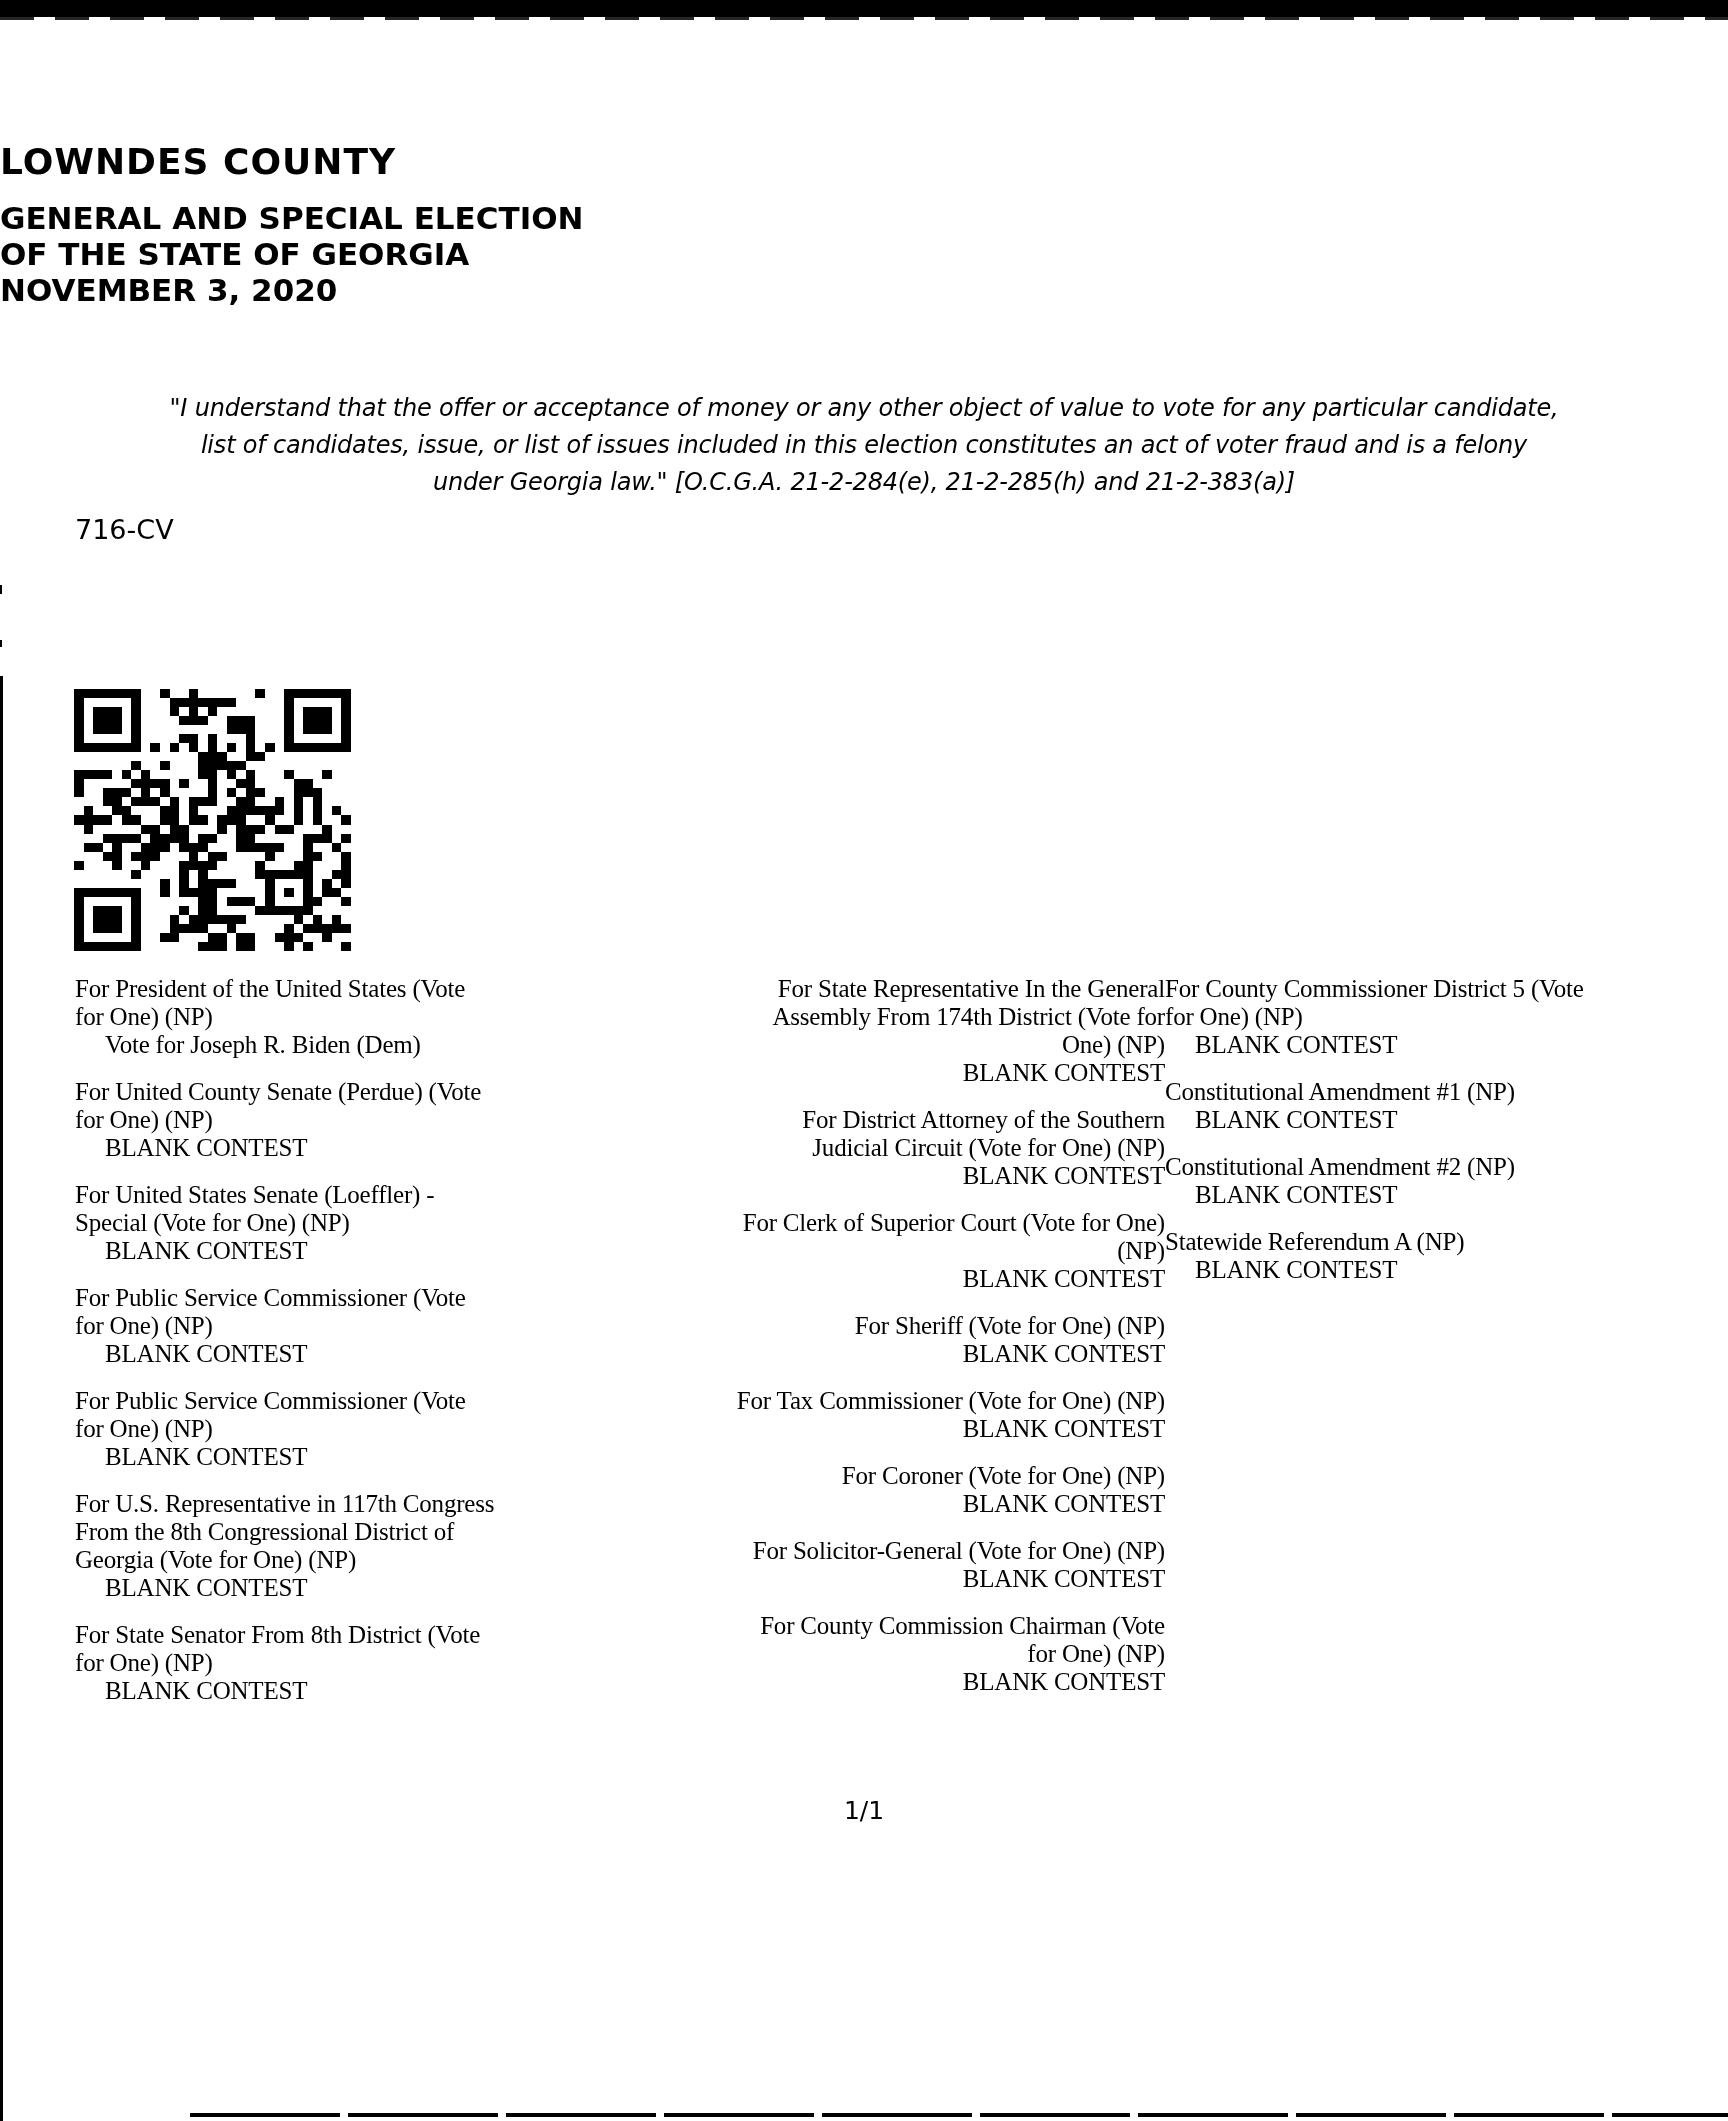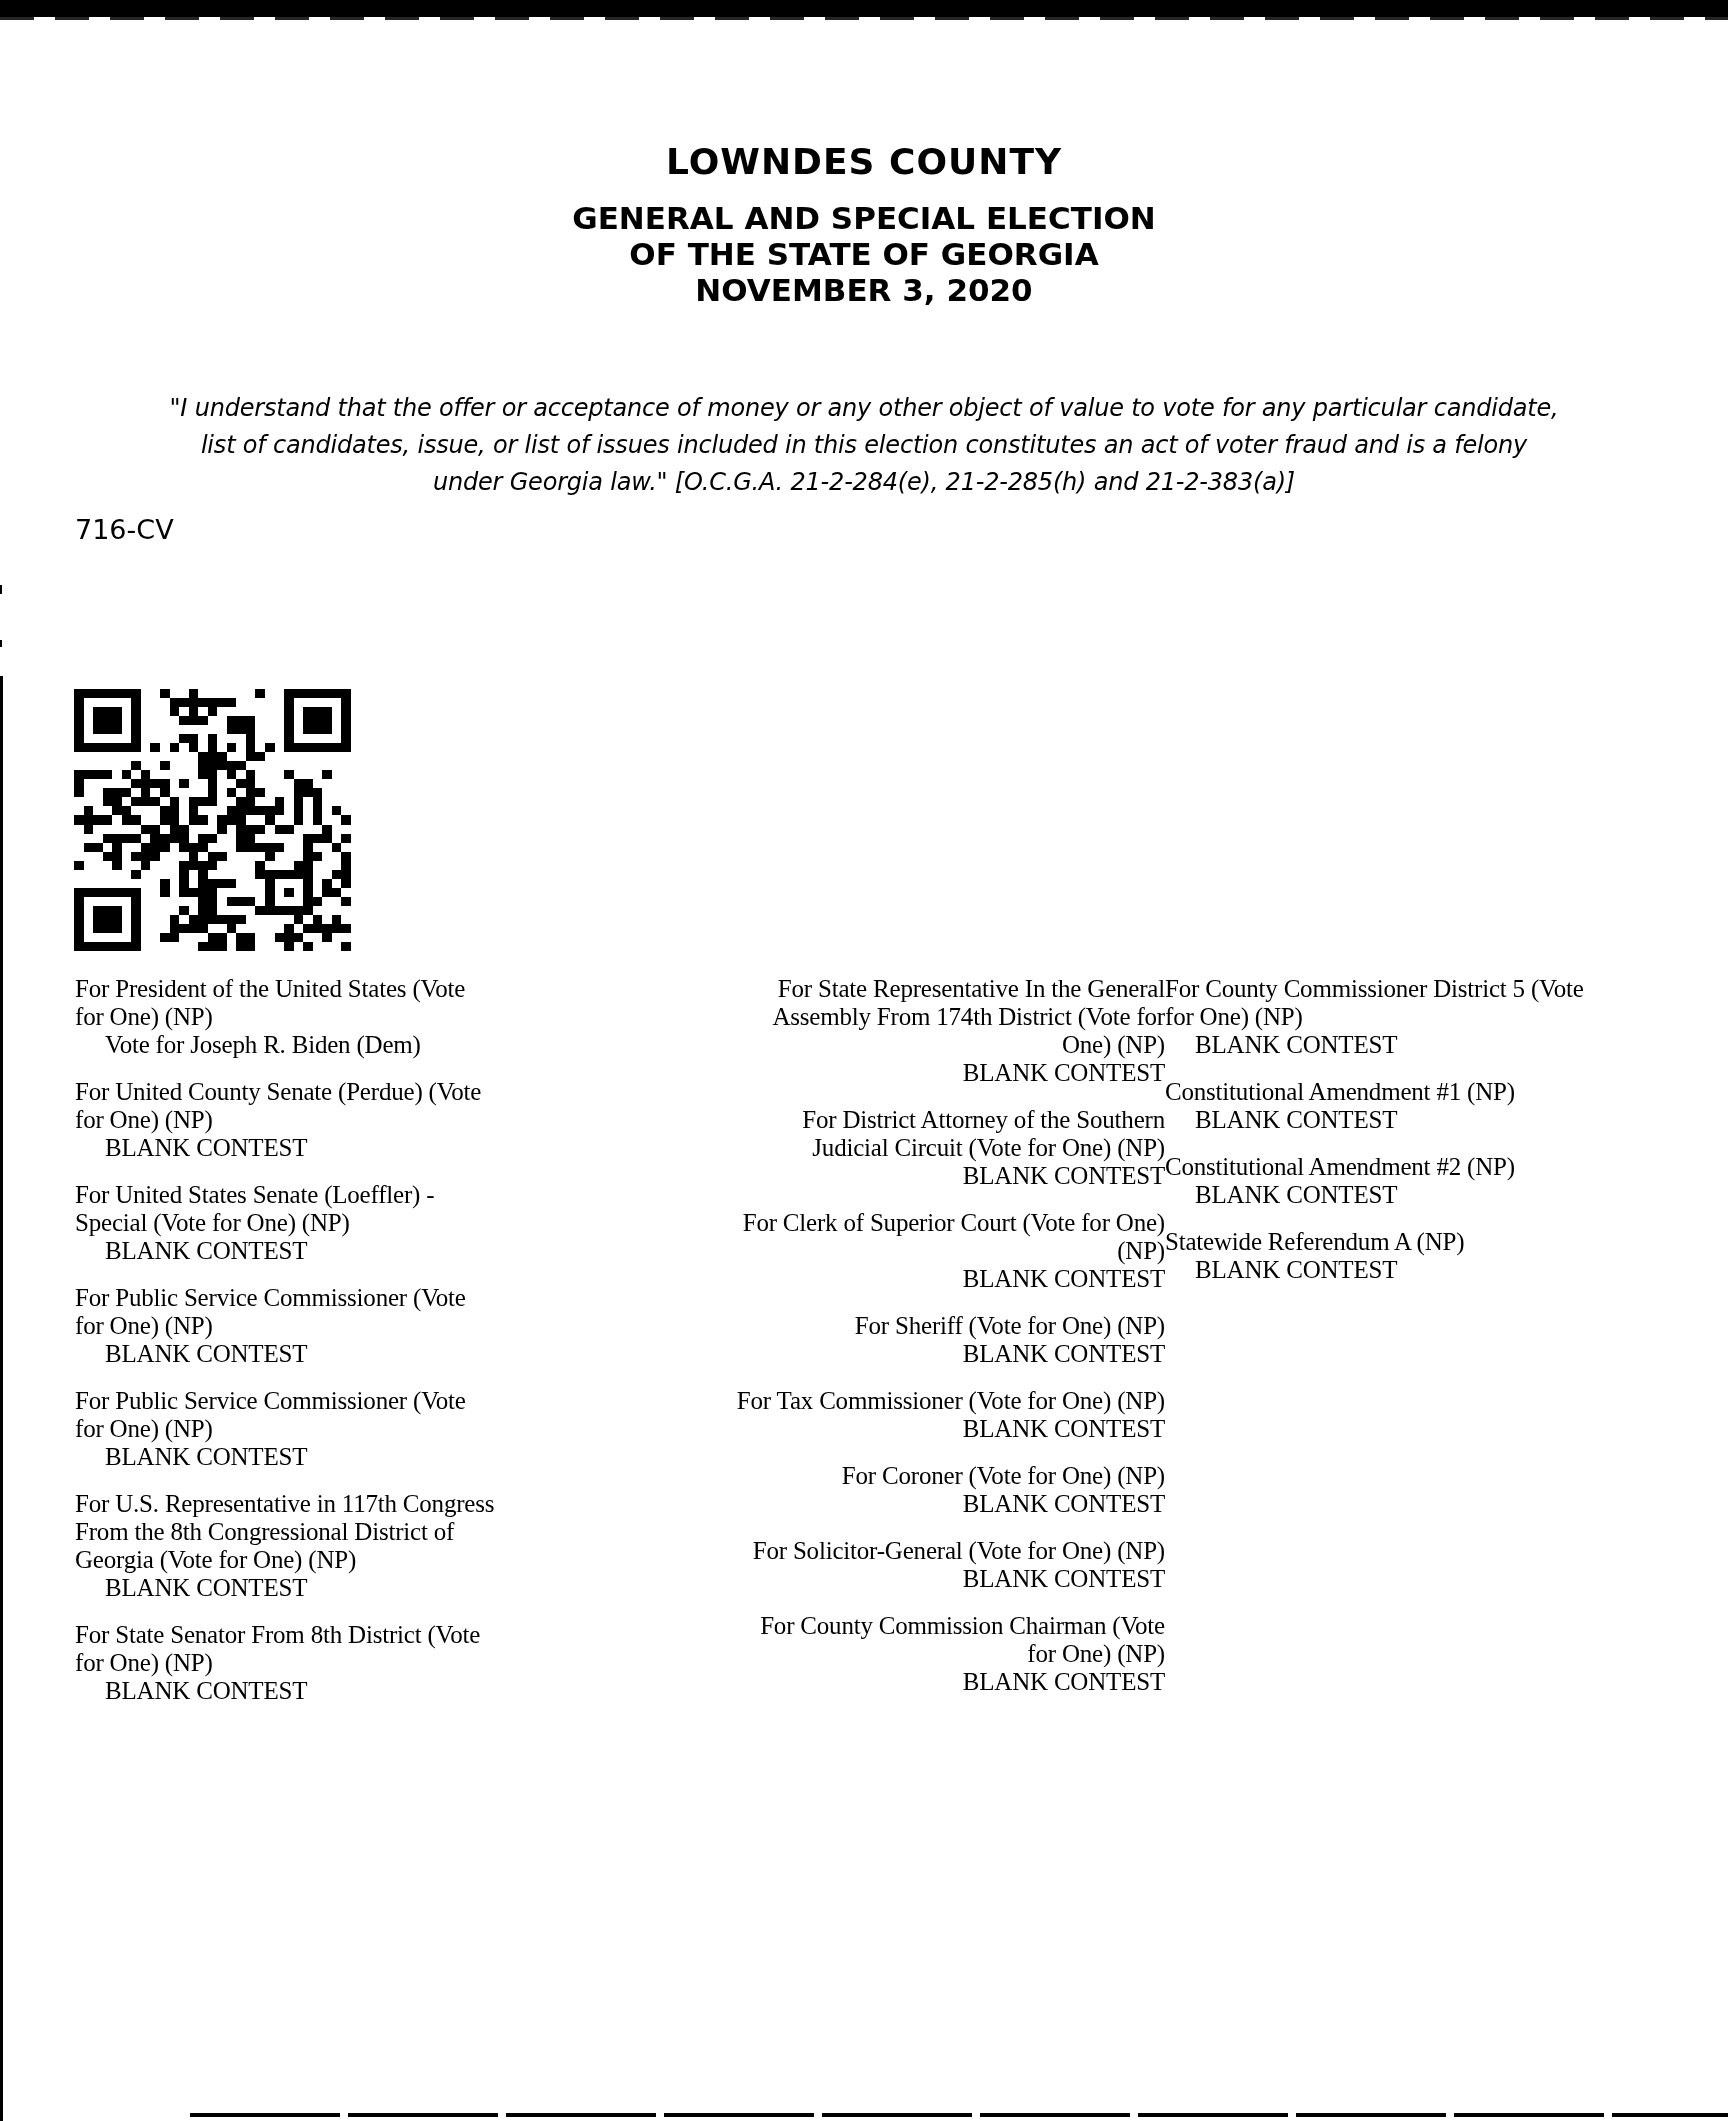--- a/index.html
+++ b/index.html
@@ -21,21 +21,21 @@
     opacity:.85;
   }
   .left-line{position:absolute;left:0;top:676px;width:3px;height:1445px;background:#000;}
   .left-dash-a{position:absolute;left:0;top:585px;width:2px;height:9px;background:#000;}
   .left-dash-b{position:absolute;left:0;top:640px;width:2px;height:7px;background:#000;}
   .bottom-line{
     position:absolute;left:190px;top:2113px;width:1538px;height:4px;
     background:repeating-linear-gradient(90deg,#000 0 150px,transparent 150px 158px);
   }
   
-  .hdr{position:absolute;left:0;top:140px;width:1728px;text-align:center;font-weight:bold;}
+  .hdr{position:absolute;left:0;top:140px;width:1728px;font-weight:bold;}
   .hdr-county{font-size:36px;letter-spacing:1px;line-height:44px;}
   .hdr-ballot{font-size:30px;line-height:36px;margin-top:16px;}
   .hdr-election{font-size:31px;line-height:36px;}
   .hdr-election-group{margin-top:16px;}
   
   .disclaimer{
     position:absolute;left:0;top:390px;width:1728px;text-align:center;
     font-style:italic;font-size:24px;line-height:37px;letter-spacing:-0.2px;
   }
   .disclaimer div{white-space:nowrap;}
@@ -558,13 +558,14 @@
       <div class="contest">
         <div class="contest-title-line">Constitutional Amendment #2 (NP)</div>
         <div class="contest-result">BLANK CONTEST</div>
       </div>
       <div class="contest">
         <div class="contest-title-line">Statewide Referendum A (NP)</div>
         <div class="contest-result">BLANK CONTEST</div>
       </div>
     </div>
 
+  <div class="page-number">1/1</div>
 </div>
 
 </body></html>

